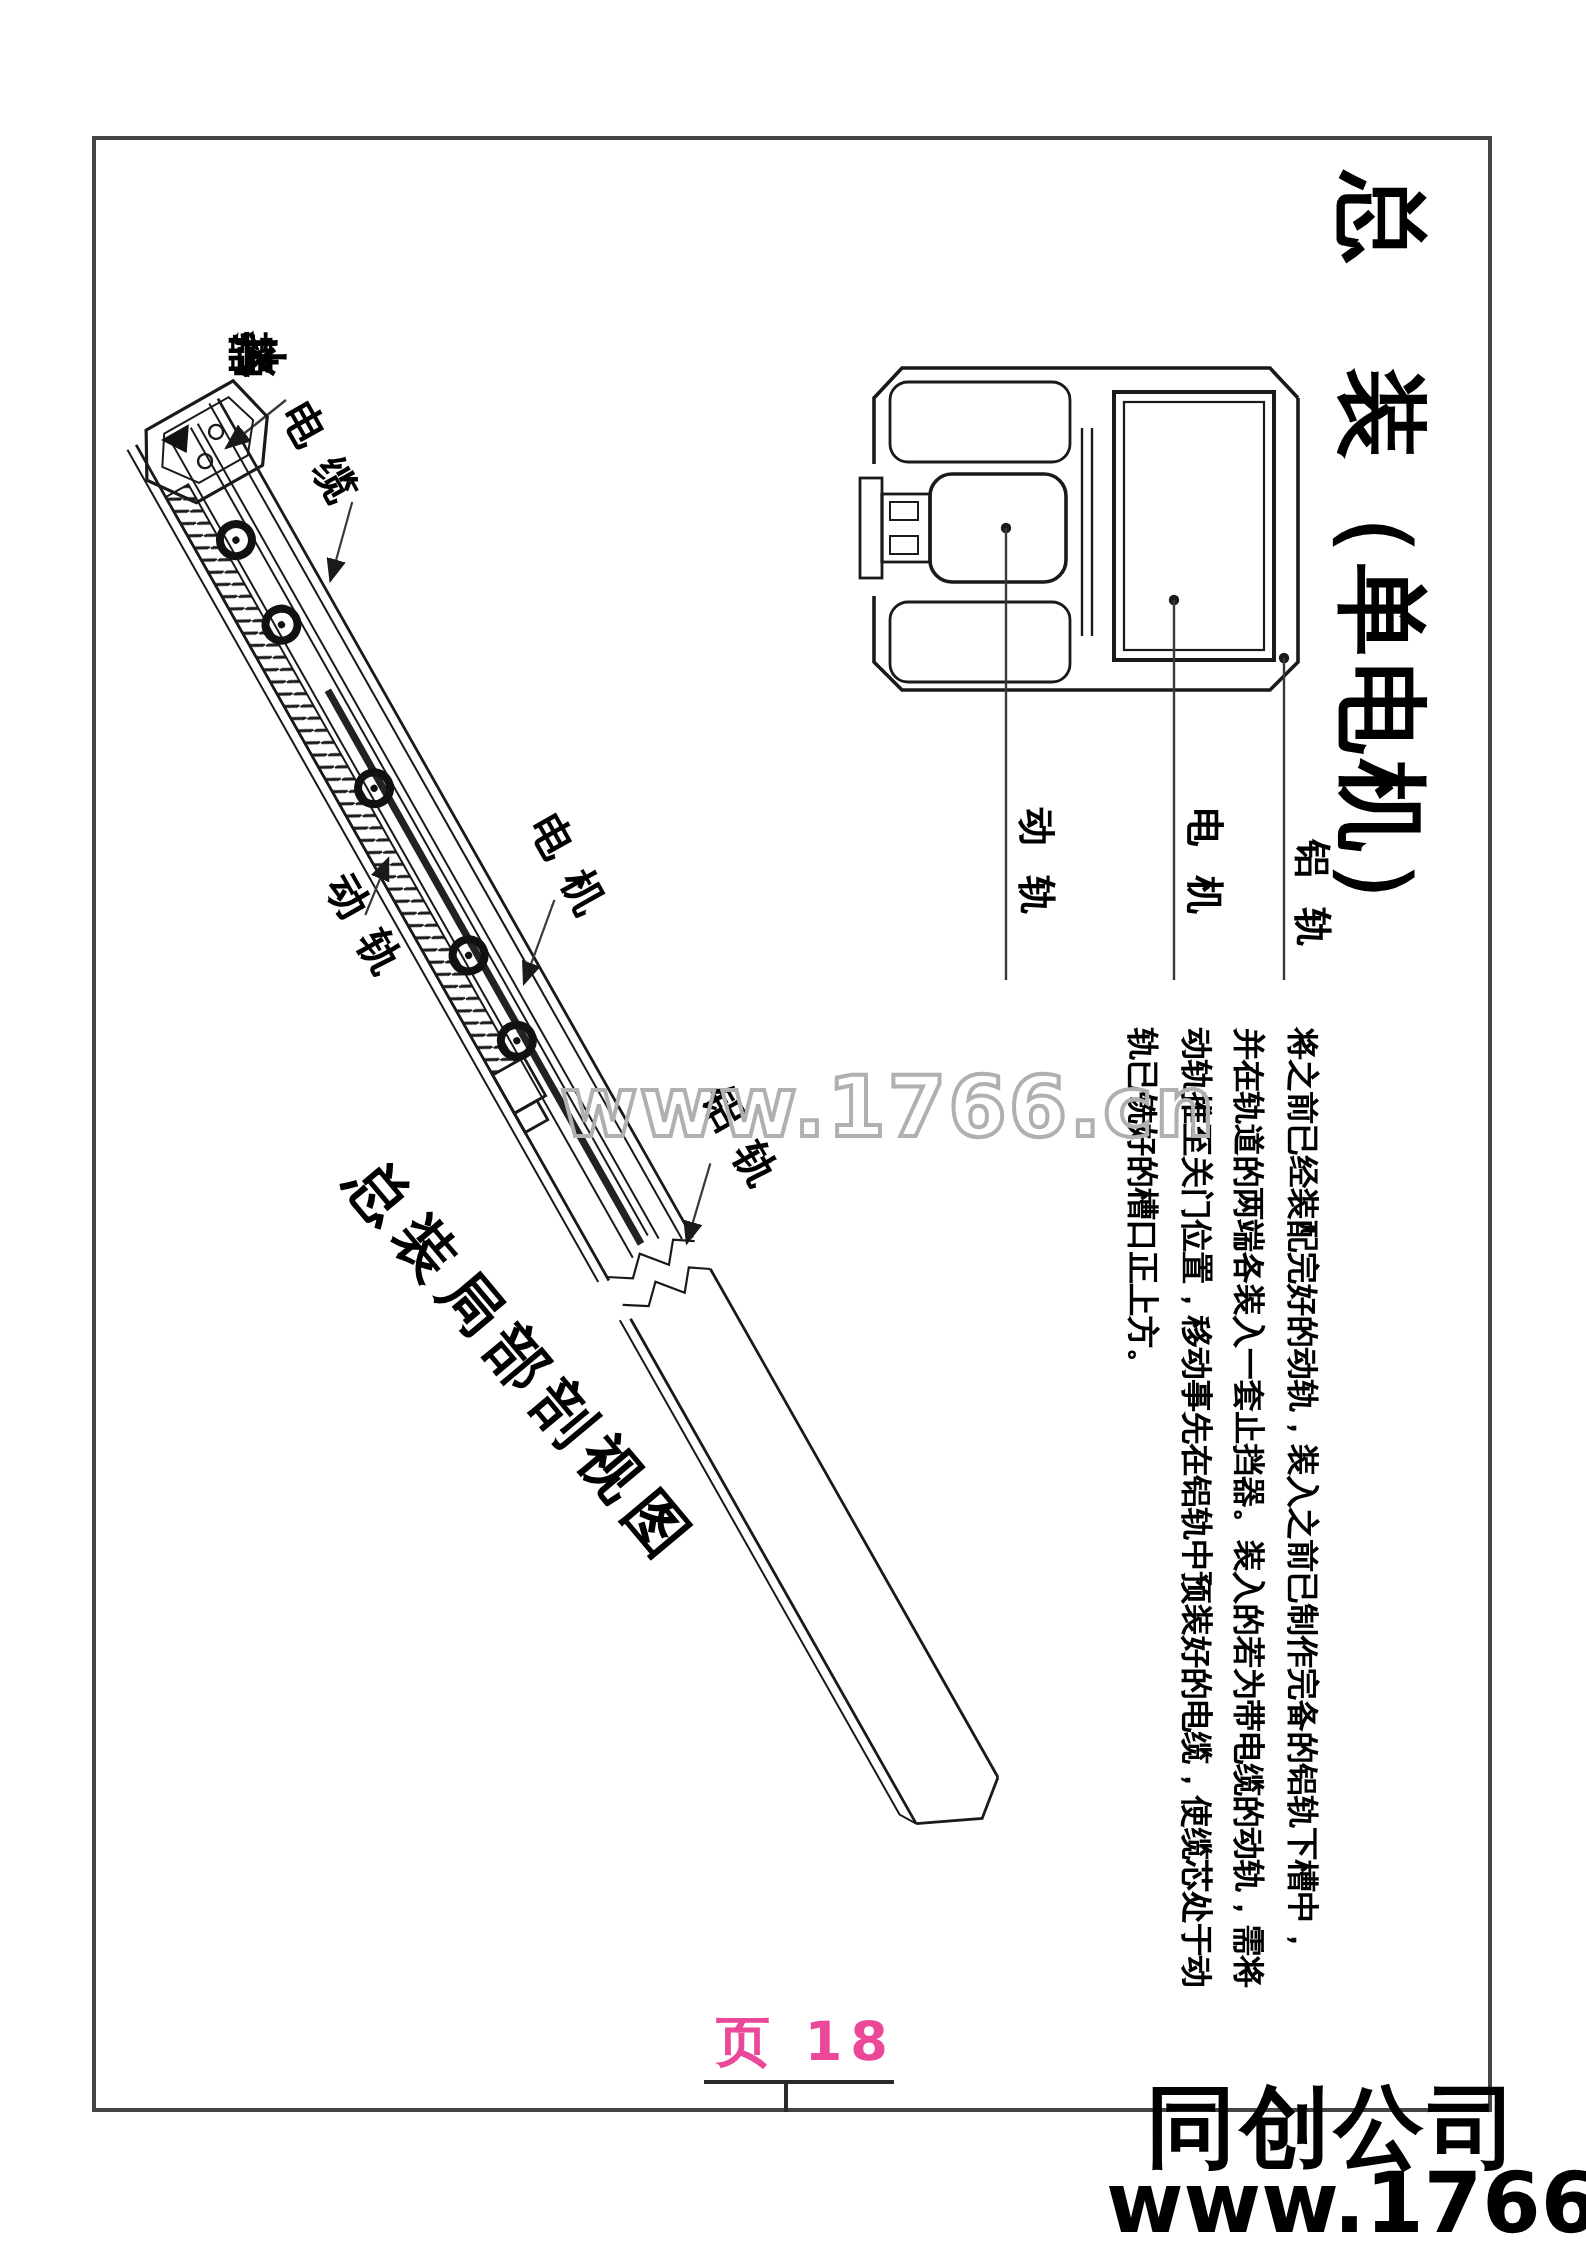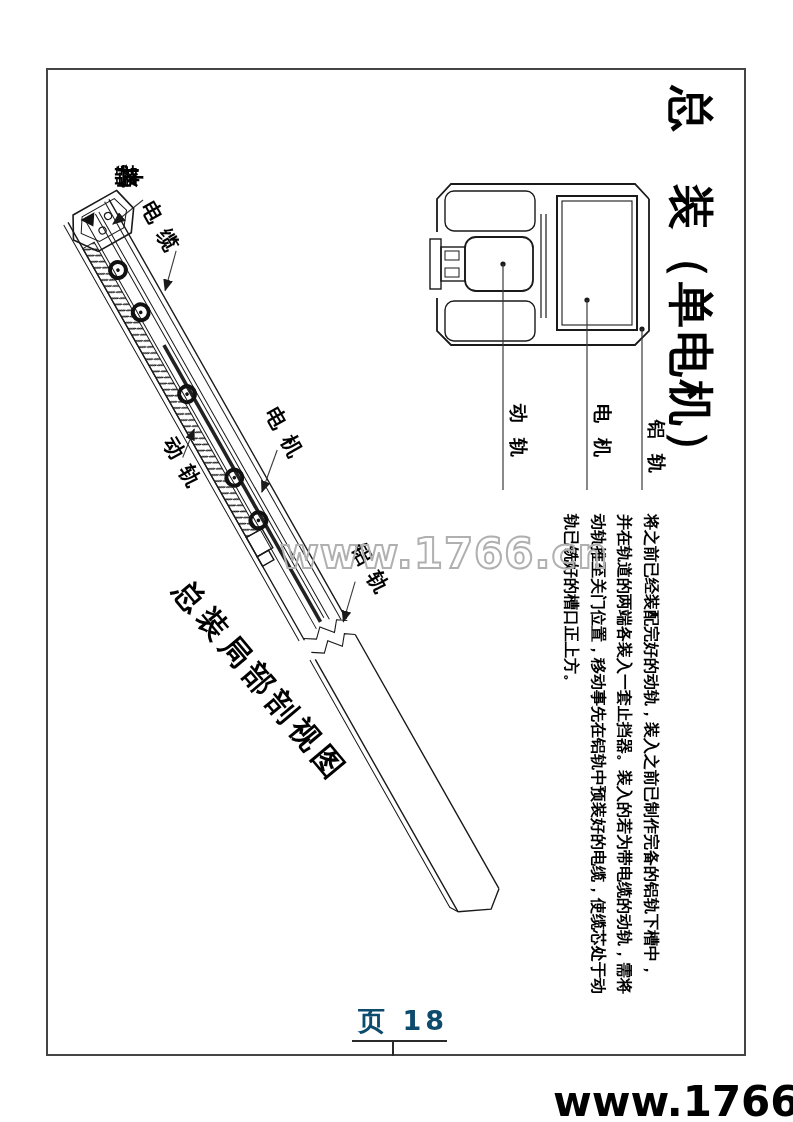--- a/index.html
+++ b/index.html
@@ -21,21 +21,21 @@
   .lbl.cs{font-size:19px;letter-spacing:15px;}
   .lbl.rail{font-size:21px;letter-spacing:11px;transform-origin:0 0;transform:rotate(-29.5deg);}
   .lbl.vert{font-size:23px;writing-mode:vertical-rl;text-orientation:upright;letter-spacing:4px;}
   .drawing-title{position:absolute;left:572px;top:598px;font-size:30px;font-weight:bold;
                  letter-spacing:6px;white-space:nowrap;transform-origin:0 0;transform:rotate(-40deg);color:#000;}
   svg.draw{position:absolute;left:0;top:0;}
   
   .wm-center{position:absolute;left:280px;top:529px;font-size:42px;font-weight:bold;letter-spacing:1px;
              color:transparent;-webkit-text-stroke:2px #b0b0b0;z-index:5;}
   .footer-label{position:absolute;left:358px;top:1003px;font-size:27px;font-weight:bold;
-                letter-spacing:4px;color:#0c4a6e;z-index:4;}
+                letter-spacing:4px;color:#ec4899;z-index:4;}
   .footer-line{position:absolute;left:352px;top:1040px;width:95px;height:2px;background:#2a2a2a;z-index:4;}
   .footer-tick{position:absolute;left:392px;top:1042px;width:2px;height:14px;background:#2a2a2a;z-index:4;}
   .wm-company{position:absolute;left:573px;top:1034px;font-size:45px;font-weight:bold;
               letter-spacing:2px;color:#000;z-index:6;}
   .wm-site{position:absolute;left:553px;top:1077px;font-size:42px;font-weight:bold;color:#000;z-index:6;}
 </style>
 </head>
 <body>
 
 <div id="stage">
@@ -142,14 +142,15 @@
 
     <div class="drawing-title">总装局部剖视图</div>
   </div>
 
   <div class="wm-center">www.1766.cn</div>
 
   <div class="footer-label">页 18</div>
   <div class="footer-line"></div>
   <div class="footer-tick"></div>
 
+  <div class="wm-company">同创公司</div>
   <div class="wm-site">www.1766.cn</div>
 </div>
 
 </body></html>

